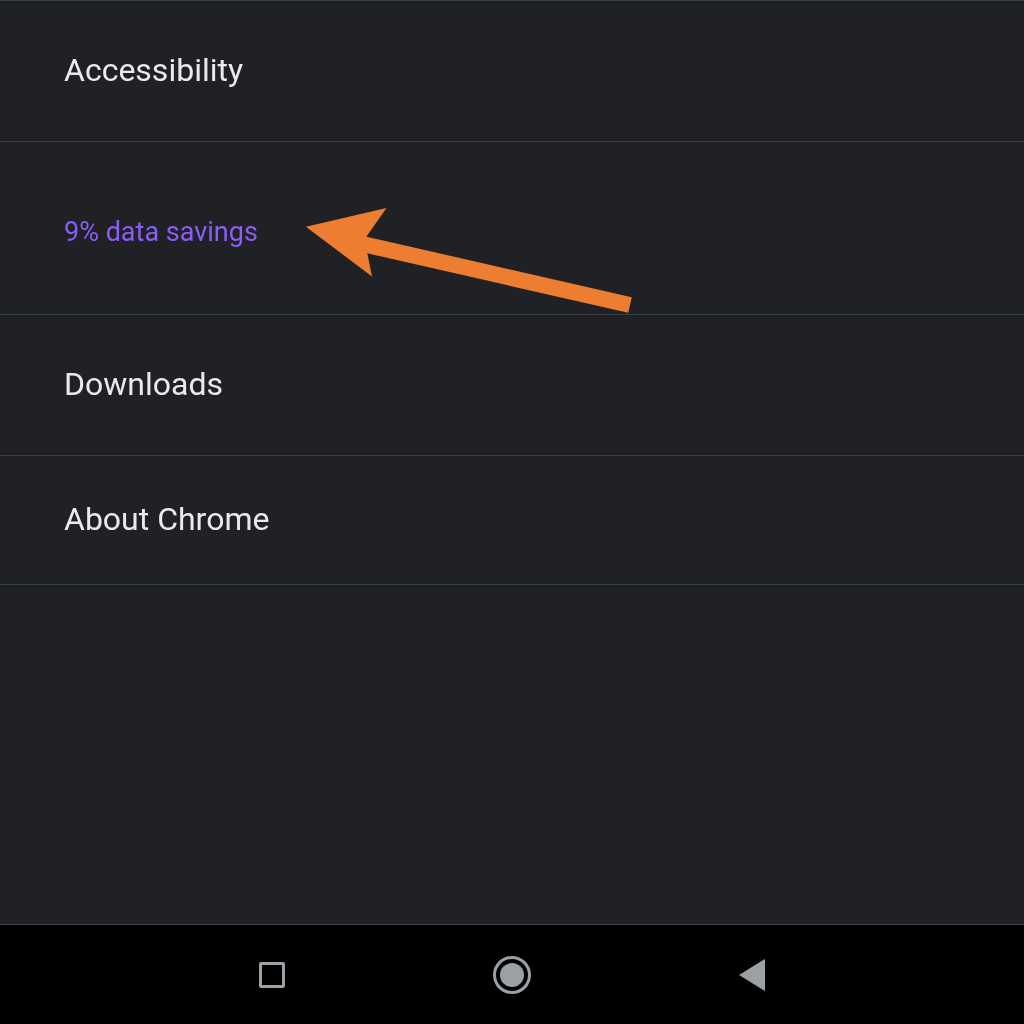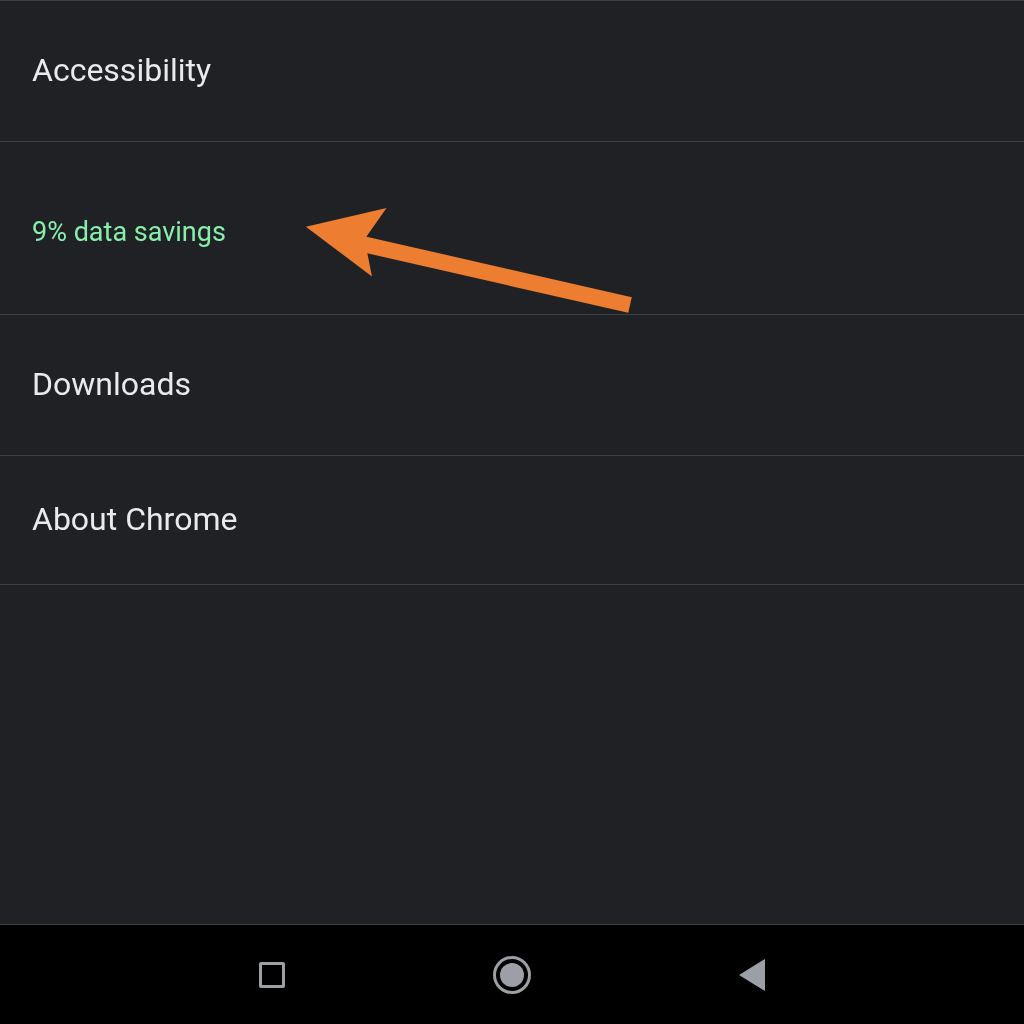--- a/index.html
+++ b/index.html
@@ -15,21 +15,21 @@
       overflow: hidden;
       position: relative;
     }
     .settings-list {
       width: 100%;
       border-top: 1px solid #3c4043;
     }
     .settings-item {
       width: 100%;
       border-bottom: 1px solid #3c4043;
-      padding: 0 32px;
+      padding: 0 64px;
       display: flex;
       flex-direction: column;
       justify-content: center;
       cursor: pointer;
     }
     .item-single {
       height: 141px;
     }
     .item-double {
       height: 173px;
@@ -39,21 +39,21 @@
     }
     .item-title {
       font-size: 32px;
       font-weight: 400;
       color: #e8eaed;
       line-height: 1.3;
     }
     .item-subtitle {
       font-size: 27px;
       font-weight: 400;
-      color: #86efac;
+      color: #8b5cf6;
       margin-top: 10px;
       line-height: 1.3;
     }
     .nav-bar {
       position: absolute;
       bottom: 0;
       left: 0;
       width: 100%;
       height: 100px;
       background: #000000;

